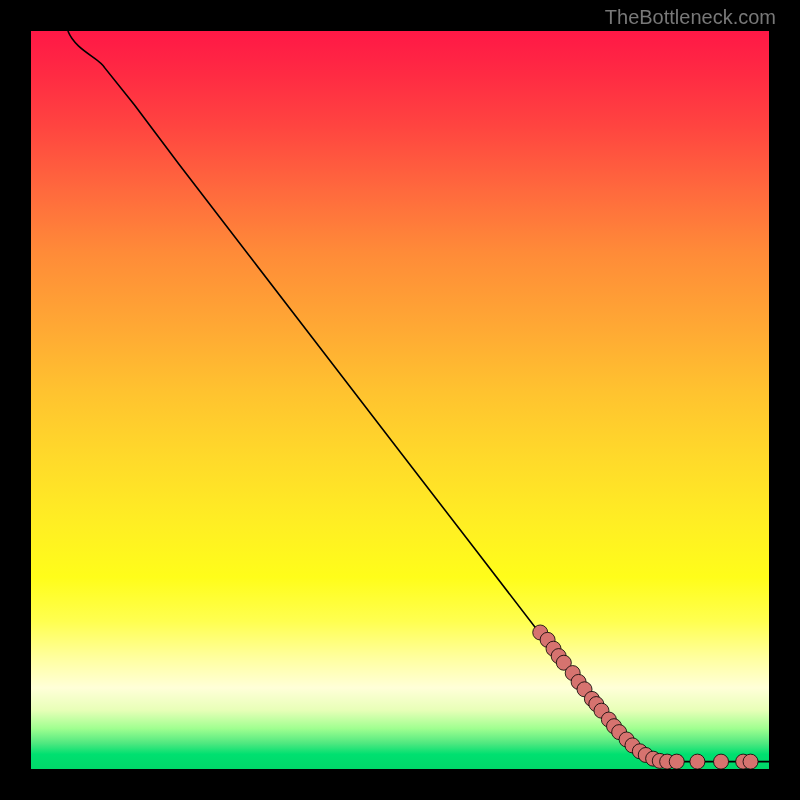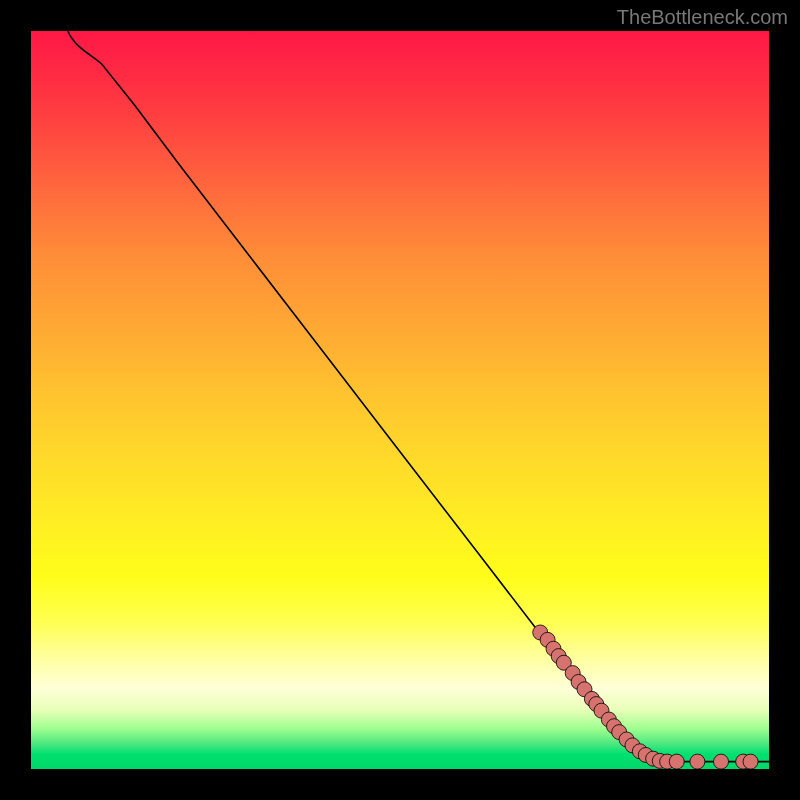--- a/index.html
+++ b/index.html
@@ -7,21 +7,21 @@
     padding: 0;
     background: #000;
     width: 800px;
     height: 800px;
     position: relative;
     font-family: Arial, sans-serif;
   }
   .watermark {
     position: absolute;
     top: 6px;
-    right: 12px;
+    right: 24px;
     color: #787878;
     font-size: 20px;
     z-index: 10;
   }
   .plot-area {
     position: absolute;
     left: 31px;
     top: 31px;
     width: 738px;
     height: 738px;

